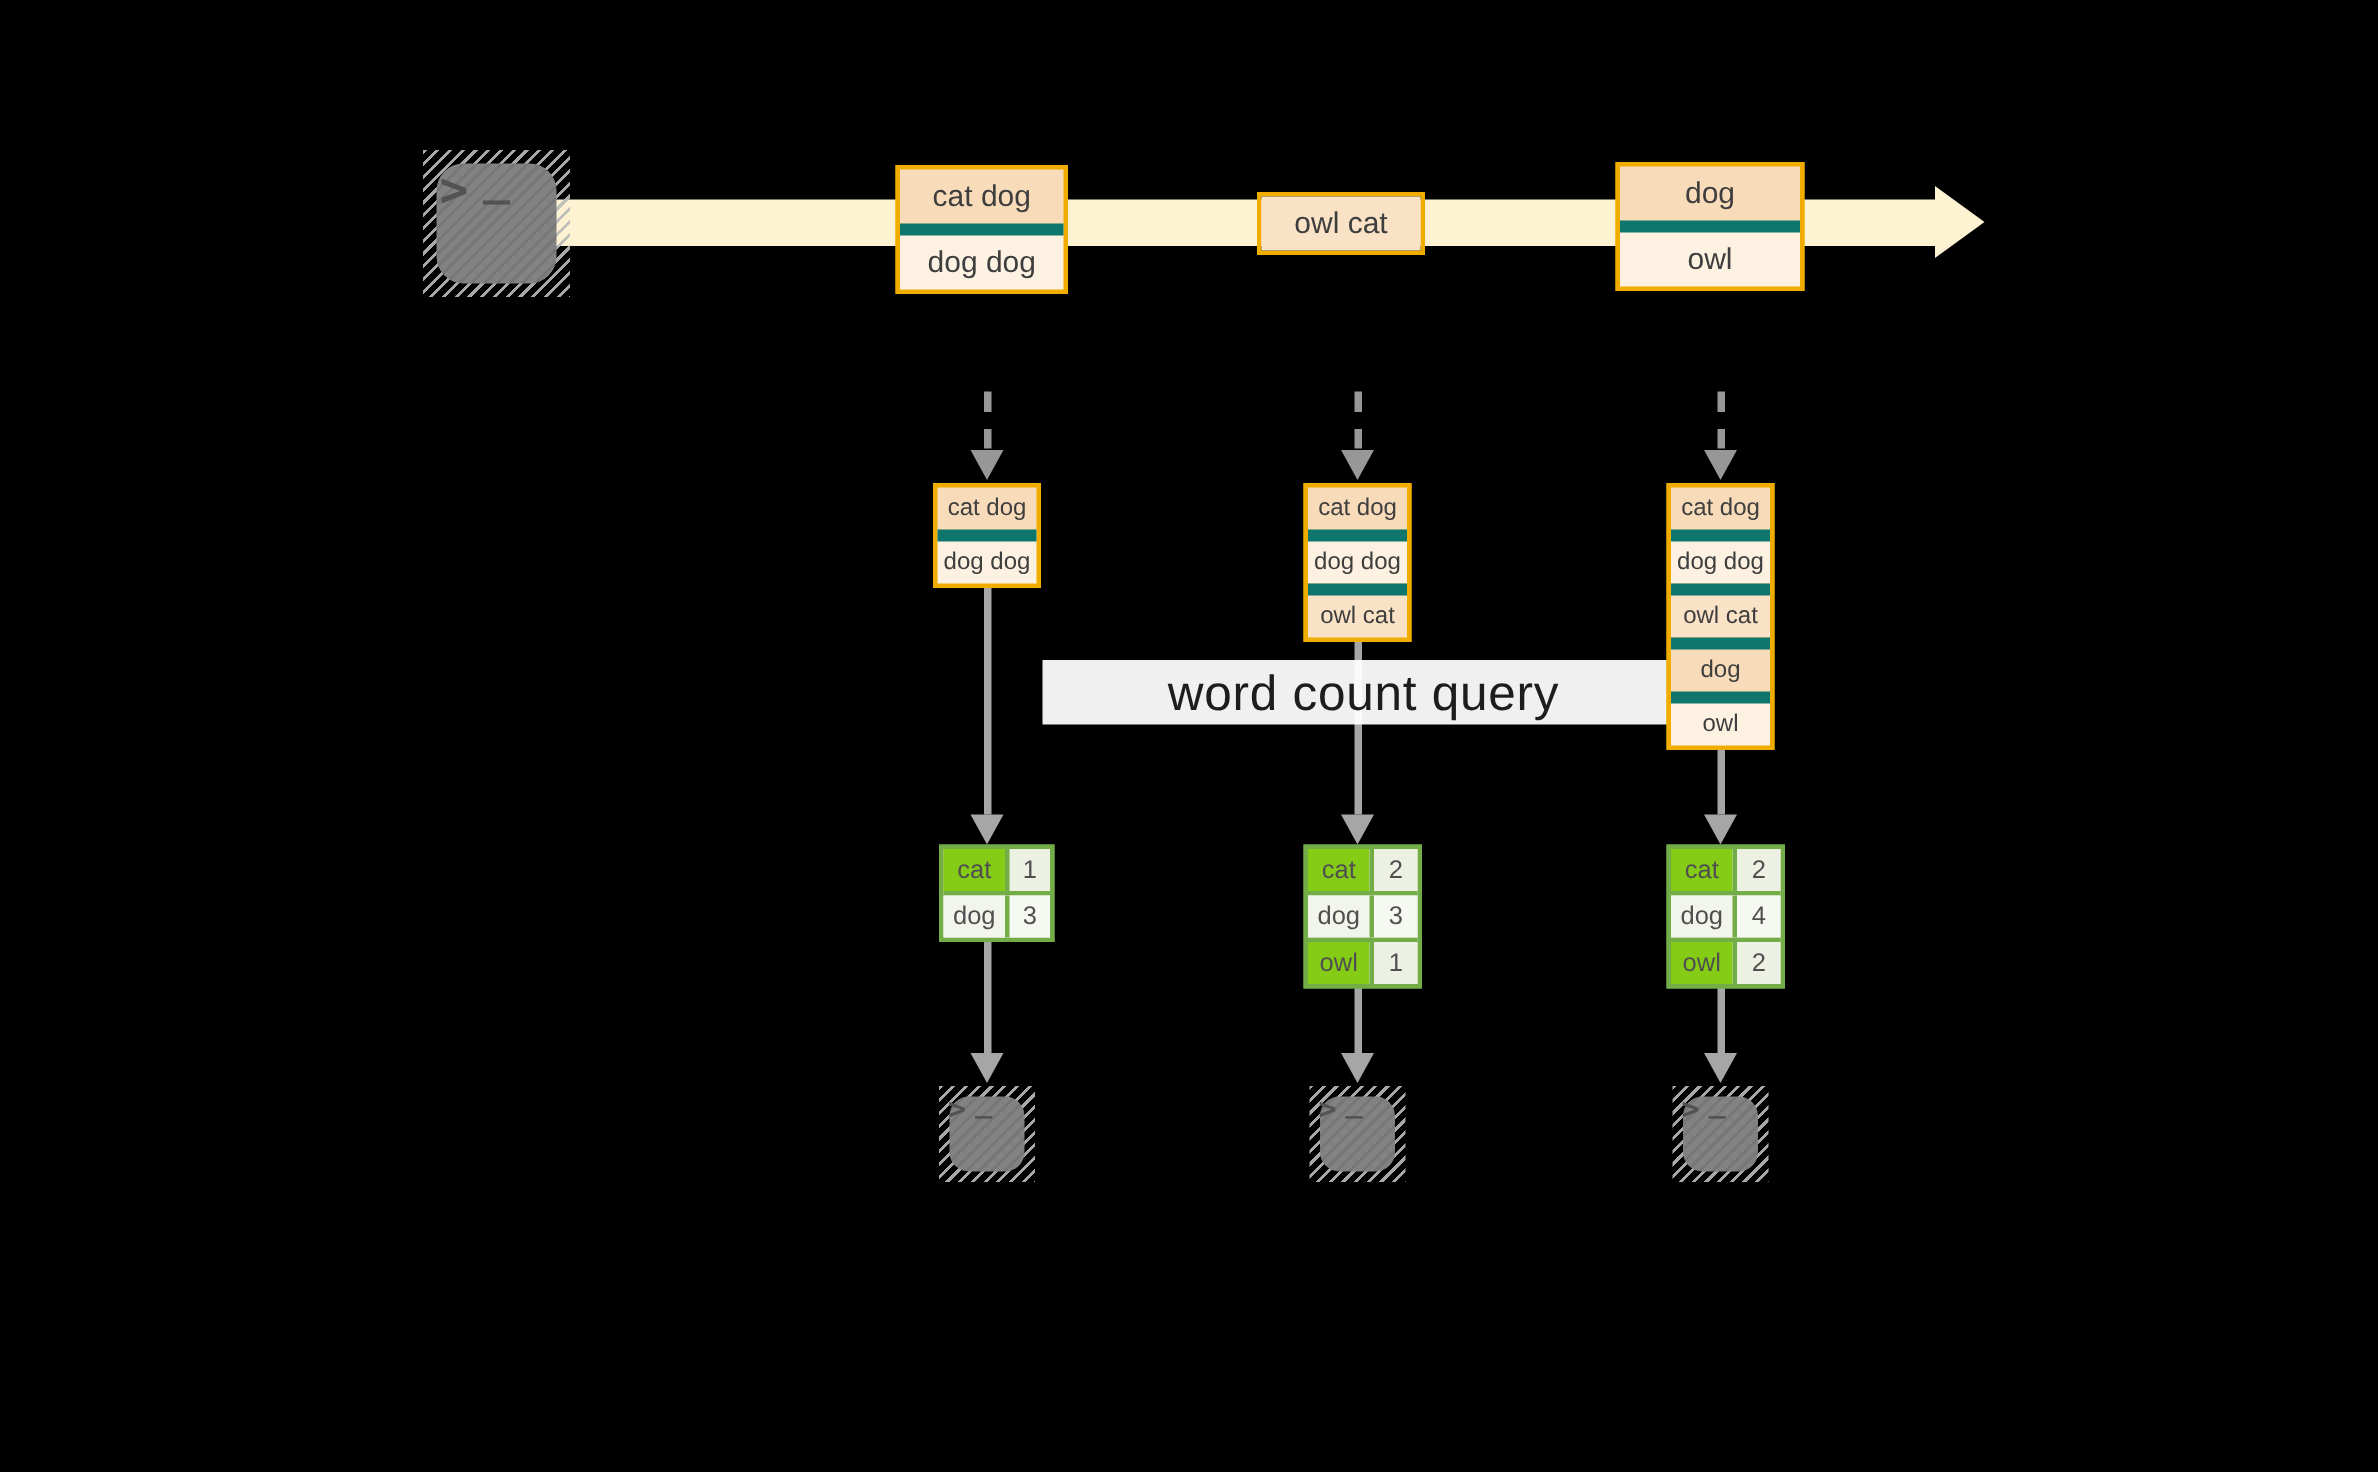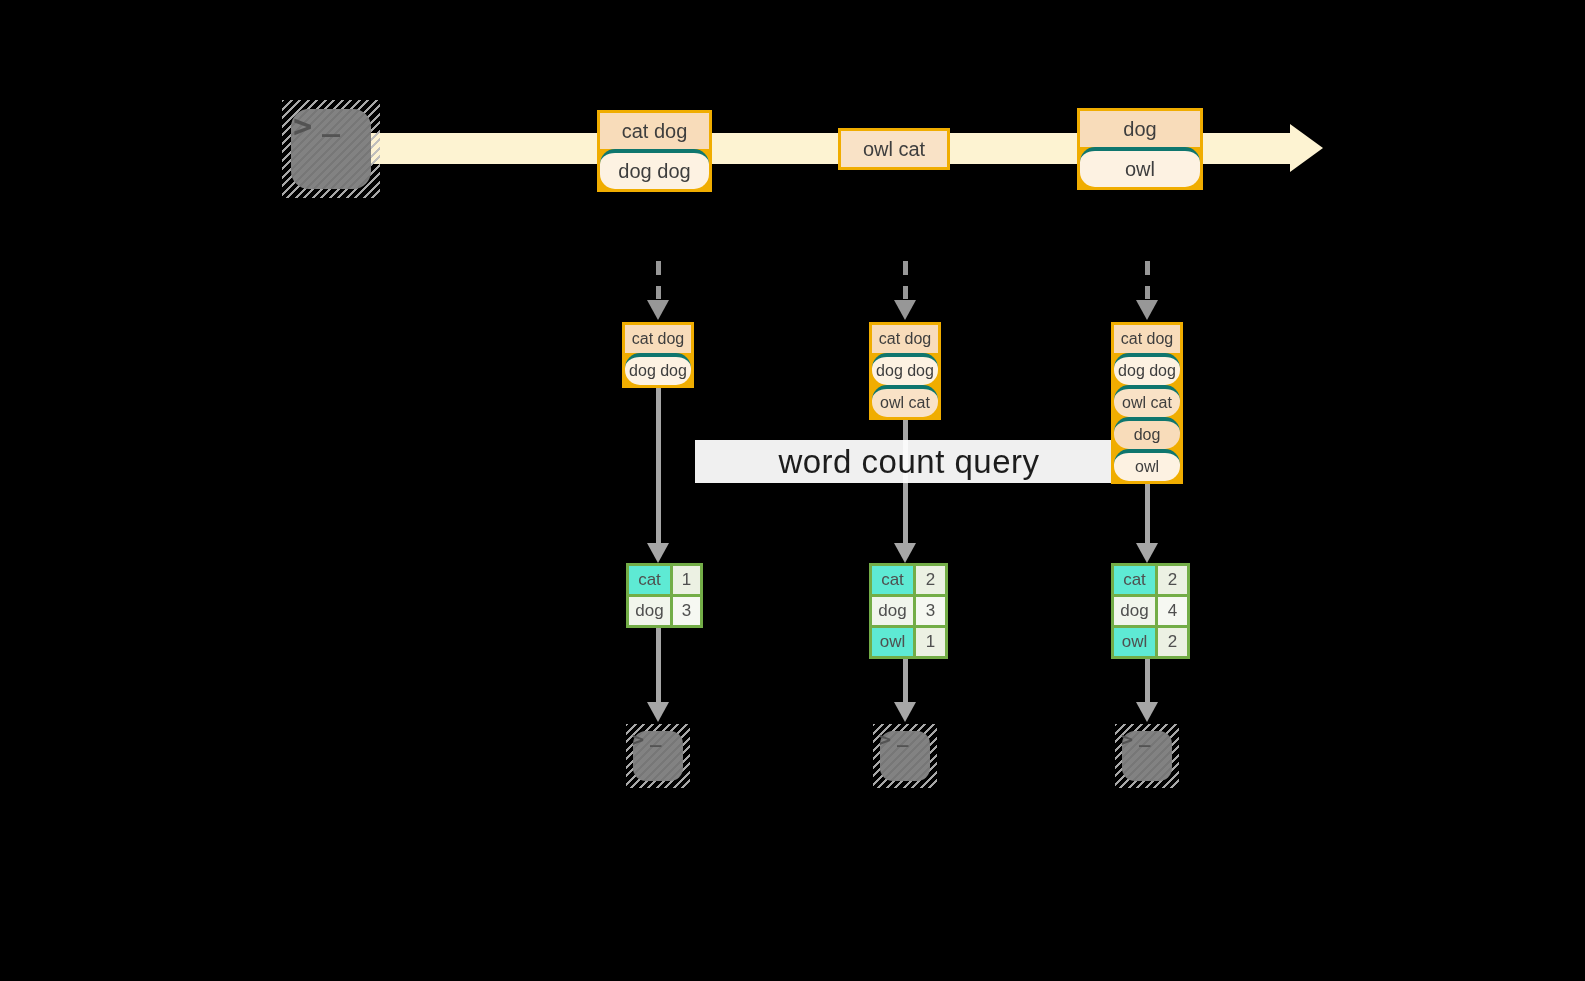--- a/index.html
+++ b/index.html
@@ -7,21 +7,21 @@
          font-family:"Liberation Sans","DejaVu Sans",sans-serif;}
 
   
   .stream-band{position:absolute;left:355px;top:133px;width:936px;height:31px;background:#fdf3d2;z-index:0;}
   .stream-head{position:absolute;left:1290px;top:124px;width:0;height:0;z-index:0;
                border-left:33px solid #fdf3d2;border-top:24px solid transparent;border-bottom:24px solid transparent;}
 
   
   .obox{position:absolute;border:3px solid #f0ad00;background:#f0ad00;z-index:3;}
   .obox .row{background:#fdf2e2;text-align:center;color:#3e3e3e;}
-  .obox .row + .row{border-top:4px solid #0f766e;border-radius:15px;}
+  .obox .row + .row{border-top:8px solid #0f766e;}
   .tone-dark{background:#f8dcba !important;}
   .tone-mid{background:#f9e2c6 !important;}
   .tone-light{background:#fdf2e2 !important;}
 
   .msg .row{width:100%;height:36px;line-height:36px;font-size:20px;}
   .msg-0{left:597px;top:110px;width:109px;}
   .msg-1{left:838px;top:128px;width:106px;}
   .msg-2{left:1077px;top:108px;width:120px;}
 
   .stack .row{width:100%;height:28px;line-height:28px;font-size:16px;}
@@ -41,21 +41,21 @@
   .query-band{position:absolute;left:695px;top:440px;width:428px;height:43px;
               background:rgba(255,255,255,0.94);z-index:2;text-align:center;}
   .query-band span{font-size:33px;font-weight:300;color:#1d1d1d;line-height:44px;letter-spacing:0.5px;}
 
   
   .gtable{position:absolute;border:3px solid #73ad47;background:#73ad47;z-index:3;}
   .gtable .trow{display:flex;height:28px;}
   .gtable .trow + .trow{border-top:3px solid #73ad47;}
   .gtable .wcell{width:41px;text-align:center;line-height:28px;font-size:17px;color:#4f4f4f;background:#f1f5ec;}
   .gtable .ccell{flex:1;border-left:3px solid #73ad47;text-align:center;line-height:28px;font-size:17px;color:#4f4f4f;background:#f6f8f2;}
-  .gtable .trow.tone-dark .wcell{background:#5eead4;}
+  .gtable .trow.tone-dark .wcell{background:#84cc16;}
   .gtable .trow.tone-dark .ccell{background:#ecf1e3;}
   .gtable .trow.tone-light .wcell{background:#f1f5ec;}
   .gtable .trow.tone-light .ccell{background:#f6f8f2;}
   .table-0{left:626px;top:563px;width:71px;}
   .table-1{left:869px;top:563px;width:73px;}
   .table-2{left:1111px;top:563px;width:73px;}
 
   
   .terminal{position:absolute;z-index:4;
             background:repeating-linear-gradient(135deg,rgba(186,186,186,0.9) 0 2px,rgba(0,0,0,0) 2px 6px);}

